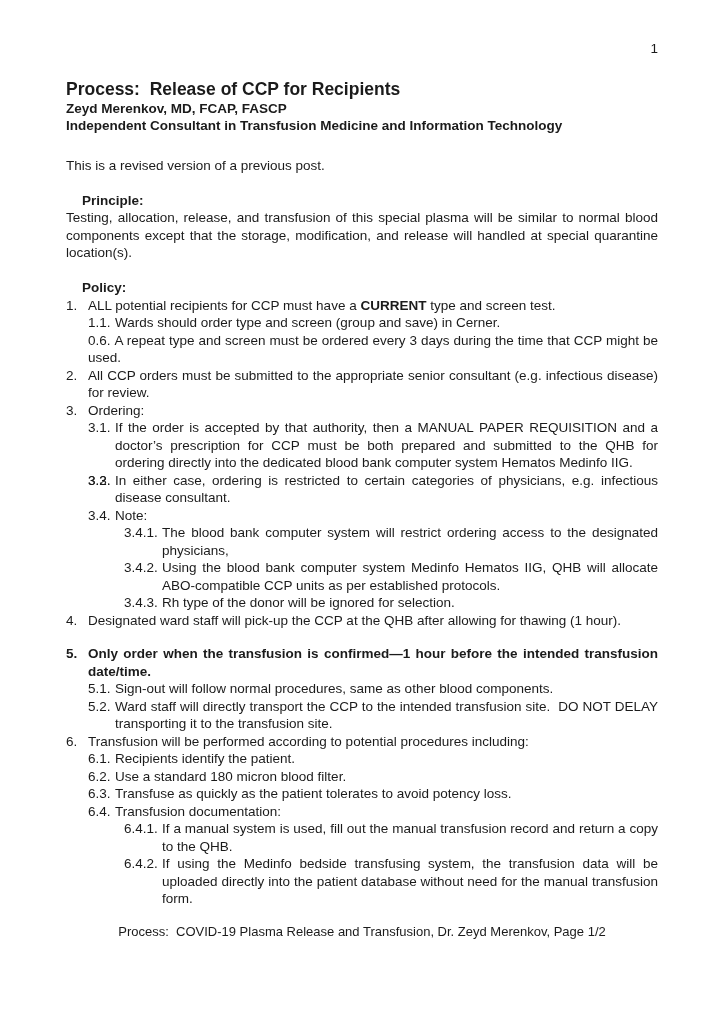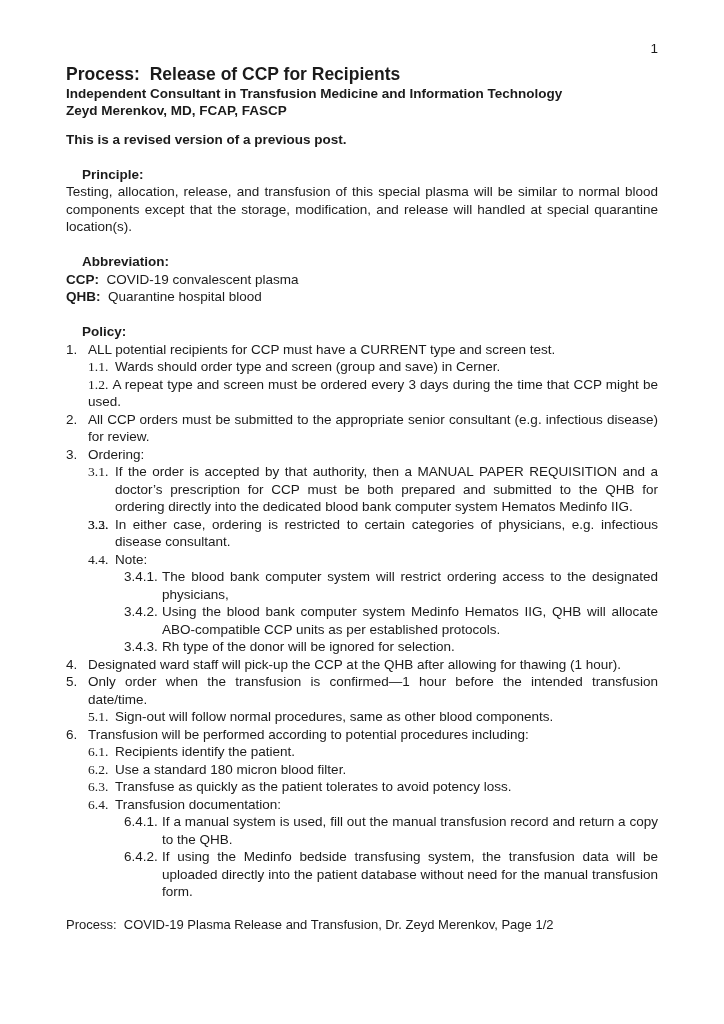--- a/index.html
+++ b/index.html
@@ -25,29 +25,29 @@
     width: 592px;
   }
   .page-num {
     text-align: right;
     height: 17.5px;
   }
   .doc-title {
     font-size: 17.5px;
     line-height: 22px;
     font-weight: bold;
-    margin-top: 5px;
+    margin-top: 20px;
     white-space: pre-wrap;
   }
   .author-line {
     font-weight: bold;
   }
   .revised-note {
-    font-weight: bold;
-    margin-top: 11px;
+    font-weight: normal;
+    margin-top: 22px;
   }
   .section {
     margin-top: 17.5px;
   }
   .section-heading {
     font-weight: bold;
     margin-left: 16px;
   }
   .para {
     text-align: justify;
@@ -60,74 +60,71 @@
     text-align: justify;
   }
   .li .num {
     position: absolute;
     left: 0;
     top: 0;
   }
   .lvl1 { padding-left: 22px; }
   .lvl1 > .num { left: 0; }
   .lvl2 { padding-left: 49px; }
-  .lvl2 > .num { left: 22px; font-family: Liberation Serif, serif; }
+  .lvl2 > .num { left: 22px; }
   .lvl3 { padding-left: 96px; }
   .lvl3 > .num { left: 58px; }
   .flat { padding-left: 22px; }
   .flat > .num { position: static; }
-  .bold, .b { font-weight: normal; }
+  .bold, .b { font-weight: bold; margin-top: 16px; }
   .footer {
     margin-top: 15px;
+    text-align: center;
     font-size: 13px;
   }
 </style>
 </head>
 <body>
 
 <div class="page">
   <div class="content">
 
     <div class="page-num">1</div>
 
     <div class="doc-title">Process:&nbsp; Release of CCP for Recipients</div>
+    <div class="author-line">Zeyd Merenkov, MD, FCAP, FASCP</div>
     <div class="author-line">Independent Consultant in Transfusion Medicine and Information Technology</div>
-    <div class="author-line">Zeyd Merenkov, MD, FCAP, FASCP</div>
 
     <div class="revised-note">This is a revised version of a previous post.</div>
 
     <div class="section">
       <div class="section-heading">Principle:</div>
       <div class="para">Testing, allocation, release, and transfusion of this special plasma will be similar to normal blood components except that the storage, modification, and release will handled at special quarantine location(s).</div>
     </div>
 
-    <div class="section">
-      <div class="section-heading">Abbreviation:</div>
-      <div><span class="abbr-label">CCP:</span><span>&nbsp; COVID-19 convalescent plasma</span></div>
-      <div><span class="abbr-label">QHB:</span><span>&nbsp; Quarantine hospital blood</span></div>
-    </div>
 
     <div class="section">
       <div class="section-heading">Policy:</div>
       <div>
           <div class="li lvl1"><span class="num">1.</span><span>ALL potential recipients for CCP must have a </span><span class="b">CURRENT</span><span> type and screen test.</span></div>
           <div class="li lvl2"><span class="num">1.1.</span><span>Wards should order type and screen (group and save) in Cerner.</span></div>
-          <div class="li lvl2 flat"><span class="num">1.2.</span>&nbsp;<span>A repeat type and screen must be ordered every 3 days during the time that CCP might be used.</span></div>
+          <div class="li lvl2 flat"><span class="num">0.6.</span>&nbsp;<span>A repeat type and screen must be ordered every 3 days during the time that CCP might be used.</span></div>
           <div class="li lvl1"><span class="num">2.</span><span>All CCP orders must be submitted to the appropriate senior consultant (e.g. infectious disease) for review.</span></div>
           <div class="li lvl1"><span class="num">3.</span><span>Ordering:</span></div>
           <div class="li lvl2"><span class="num">3.1.</span><span>If the order is accepted by that authority, then a MANUAL PAPER REQUISITION and a doctor’s prescription for CCP must be both prepared and submitted to the QHB for ordering directly into the dedicated blood bank computer system Hematos Medinfo IIG.</span></div>
           <div class="li lvl2"><span class="num">3.2.</span></div>
           <div class="li lvl2"><span class="num">3.3.</span><span>In either case, ordering is restricted to certain categories of physicians, e.g. infectious disease consultant.</span></div>
-          <div class="li lvl2"><span class="num">4.4.</span><span>Note:</span></div>
+          <div class="li lvl2"><span class="num">3.4.</span><span>Note:</span></div>
           <div class="li lvl3"><span class="num">3.4.1.</span><span>The blood bank computer system will restrict ordering access to the designated physicians,</span></div>
           <div class="li lvl3"><span class="num">3.4.2.</span><span>Using the blood bank computer system Medinfo Hematos IIG, QHB will allocate ABO-compatible CCP units as per established protocols.</span></div>
           <div class="li lvl3"><span class="num">3.4.3.</span><span>Rh type of the donor will be ignored for selection.</span></div>
           <div class="li lvl1"><span class="num">4.</span><span>Designated ward staff will pick-up the CCP at the QHB after allowing for thawing (1 hour).</span></div>
           <div class="li lvl1 bold"><span class="num">5.</span><span class="b">Only order when the transfusion is confirmed—1 hour before the intended transfusion date/time.</span></div>
           <div class="li lvl2"><span class="num">5.1.</span><span>Sign-out will follow normal procedures, same as other blood components.</span></div>
+          <div class="li lvl2"><span class="num">5.2.</span><span>Ward staff will directly transport the CCP to the intended transfusion site.&nbsp; DO NOT DELAY transporting it to the transfusion site.</span></div>
           <div class="li lvl1"><span class="num">6.</span><span>Transfusion will be performed according to potential procedures including:</span></div>
           <div class="li lvl2"><span class="num">6.1.</span><span>Recipients identify the patient.</span></div>
           <div class="li lvl2"><span class="num">6.2.</span><span>Use a standard 180 micron blood filter.</span></div>
           <div class="li lvl2"><span class="num">6.3.</span><span>Transfuse as quickly as the patient tolerates to avoid potency loss.</span></div>
           <div class="li lvl2"><span class="num">6.4.</span><span>Transfusion documentation:</span></div>
           <div class="li lvl3"><span class="num">6.4.1.</span><span>If a manual system is used, fill out the manual transfusion record and return a copy to the QHB.</span></div>
           <div class="li lvl3"><span class="num">6.4.2.</span><span>If using the Medinfo bedside transfusing system, the transfusion data will be uploaded directly into the patient database without need for the manual transfusion form.</span></div>
         </div>
     </div>
 

